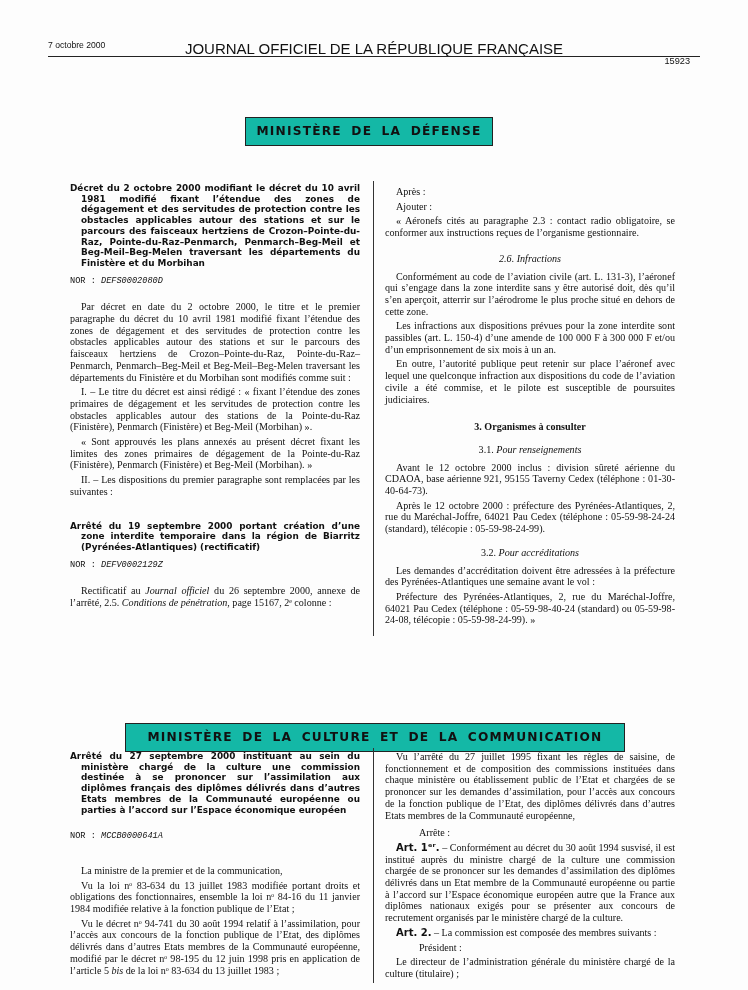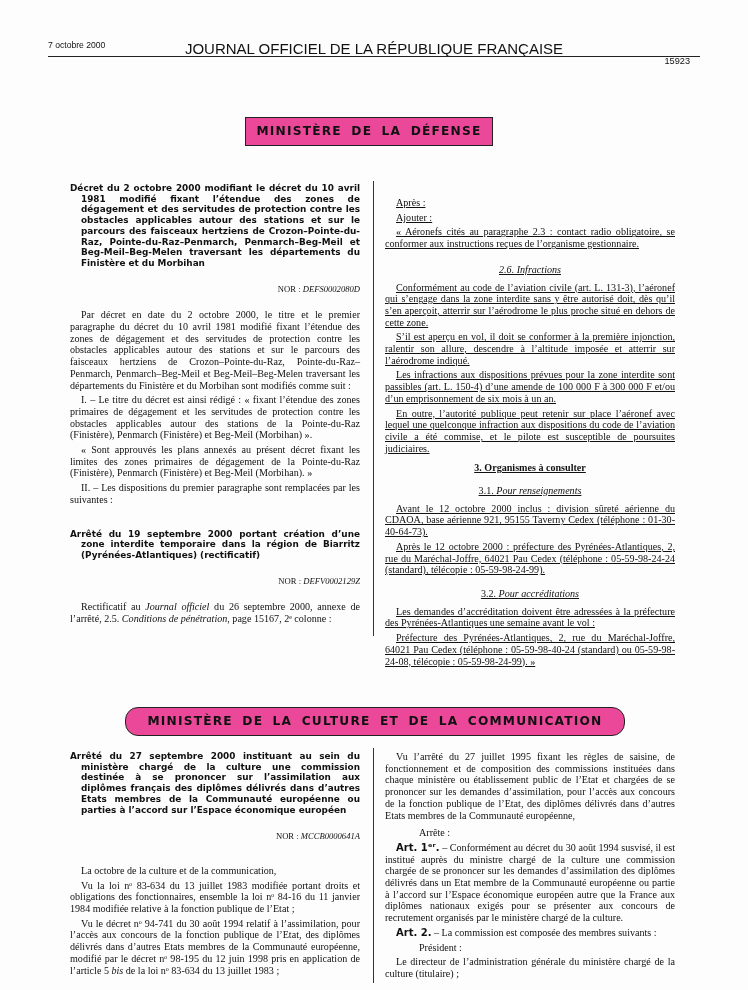--- a/index.html
+++ b/index.html
@@ -3,35 +3,35 @@
 <meta charset="utf-8">
 <style>
   html, body { margin: 0; padding: 0; background: #fdfdfd; }
   body { width: 748px; height: 990px; position: relative; overflow: hidden; color: #111; font-family: "Liberation Serif", serif; }
   .running-head { position: absolute; top: 40px; left: 48px; width: 652px; height: 14px; font-family: "Liberation Sans", sans-serif; font-size: 8.6px; }
   .running-head .date { position: absolute; left: 0; top: 0; }
   .running-head .journal { position: absolute; left: 0; right: 0; top: 0; text-align: center; font-size: 15px; }
   .running-head .page { position: absolute; right: 10px; top: 0; font-size: 9.2px; margin-top: 16px; }
   .head-rule { position: absolute; top: 56px; left: 48px; width: 652px; border-top: 1px solid #222; }
 
-  .banner { position: absolute; border: 1.3px solid #222; font-family: "DejaVu Sans", sans-serif; font-weight: bold; text-align: center; letter-spacing: 1.2px; word-spacing: 4px; background: #ec4899; }
+  .banner { position: absolute; border: 1.3px solid #222; font-family: "DejaVu Sans", sans-serif; font-weight: bold; text-align: center; letter-spacing: 1.2px; word-spacing: 4px; background: #14b8a6; }
   .banner.defense { top: 117px; left: 245px; width: 246px; height: 27px; line-height: 27px; font-size: 12.2px; }
-  .banner.culture { top: 707px; left: 125px; width: 498px; height: 27px; line-height: 27px; font-size: 12.2px; border-radius: 13px; }
+  .banner.culture { top: 723px; left: 125px; width: 498px; height: 27px; line-height: 27px; font-size: 12.2px; }
 
   .col { position: absolute; font-size: 10.1px; line-height: 11.7px; text-align: justify; hyphens: auto; }
   .col.left1 { top: 183px; left: 70px; width: 290px; }
-  .col.right1 { top: 197px; left: 385px; width: 290px; text-decoration: underline; }
+  .col.right1 { top: 186px; left: 385px; width: 290px; }
   .col.left2 { top: 751px; left: 70px; width: 290px; }
   .col.right2 { top: 751px; left: 385px; width: 290px; }
   .vrule { position: absolute; border-left: 1px solid #333; }
   .vrule.r1 { top: 181px; left: 373px; height: 455px; }
   .vrule.r2 { top: 748px; left: 373px; height: 235px; }
 
   .act-title { font-family: "DejaVu Sans", sans-serif; font-weight: bold; font-size: 8.9px; line-height: 10.7px; text-align: justify; padding-left: 11px; text-indent: -11px; margin: 0; }
-  .nor { text-align: right; font-family: Liberation Serif, serif; font-size: 8.6px; margin: 15px 0 14px 0; }
+  .nor { text-align: left; font-family: Liberation Mono, monospace; font-size: 8.6px; margin: 7px 0 14px 0; }
   .nor .code { font-style: italic; }
   p { margin: 0 0 3px 0; text-indent: 11px; }
   p.indent3 { text-indent: 0; padding-left: 34px; }
   .subhead { text-align: center; margin: 11px 0 6px 0; text-indent: 0; }
   .subhead.bold { font-weight: bold; }
   .subhead .it { font-style: italic; }
   .art { font-family: "DejaVu Sans", sans-serif; font-weight: bold; font-size: 10px; }
   .it { font-style: italic; }
   .spacer-big { height: 16px; }
 </style>
@@ -69,43 +69,42 @@
 
 <div class="vrule r1"></div>
 
 <div class="col right1">
   <p>Après :</p>
   <p>Ajouter :</p>
   <p>« Aéronefs cités au paragraphe 2.3 : contact radio obligatoire, se conformer aux instructions reçues de l’organisme gestionnaire.</p>
 
   <div class="subhead" style="margin-top:14px"><span class="it">2.6. Infractions</span></div>
   <p>Conformément au code de l’aviation civile (art. L. 131-3), l’aéronef qui s’engage dans la zone interdite sans y être autorisé doit, dès qu’il s’en aperçoit, atterrir sur l’aérodrome le plus proche situé en dehors de cette zone.</p>
-  <p>S’il est aperçu en vol, il doit se conformer à la première injonction, ralentir son allure, descendre à l’altitude imposée et atterrir sur l’aérodrome indiqué.</p>
   <p>Les infractions aux dispositions prévues pour la zone interdite sont passibles (art. L. 150-4) d’une amende de 100 000 F à 300 000 F et/ou d’un emprisonnement de six mois à un an.</p>
   <p>En outre, l’autorité publique peut retenir sur place l’aéronef avec lequel une quelconque infraction aux dispositions du code de l’aviation civile a été commise, et le pilote est susceptible de poursuites judiciaires.</p>
 
-  <div class="subhead bold" style="margin-top:8px">3. Organismes à consulter</div>
+  <div class="subhead bold" style="margin-top:16px">3. Organismes à consulter</div>
   <div class="subhead"><span>3.1. </span><span class="it">Pour renseignements</span></div>
   <p>Avant le 12 octobre 2000 inclus : division sûreté aérienne du CDAOA, base aérienne 921, 95155 Taverny Cedex (téléphone : 01-30-40-64-73).</p>
   <p>Après le 12 octobre 2000 : préfecture des Pyrénées-Atlantiques, 2, rue du Maréchal-Joffre, 64021 Pau Cedex (téléphone : 05-59-98-24-24 (standard), télécopie : 05-59-98-24-99).</p>
 
   <div class="subhead" style="margin-top:12px"><span>3.2. </span><span class="it">Pour accréditations</span></div>
   <p>Les demandes d’accréditation doivent être adressées à la préfecture des Pyrénées-Atlantiques une semaine avant le vol :</p>
   <p>Préfecture des Pyrénées-Atlantiques, 2, rue du Maréchal-Joffre, 64021 Pau Cedex (téléphone : 05-59-98-40-24 (standard) ou 05-59-98-24-08, télécopie : 05-59-98-24-99). »</p>
 </div>
 
 <div class="banner culture">MINISTÈRE DE LA CULTURE ET DE LA COMMUNICATION</div>
 
 <div class="col left2">
   <h2 class="act-title">Arrêté du 27 septembre 2000 instituant au sein du ministère chargé de la culture une commission destinée à se prononcer sur l’assimilation aux diplômes français des diplômes délivrés dans d’autres Etats membres de la Communauté européenne ou parties à l’accord sur l’Espace économique européen</h2>
   <div class="nor" style="margin-top:16px;margin-bottom:22px">
     <span>NOR :</span>
     <span class="code">MCCB0000641A</span>
   </div>
-  <p>La octobre de la culture et de la communication,</p>
+  <p>La ministre de la premier et de la communication,</p>
   <p>Vu la loi nᵒ 83-634 du 13 juillet 1983 modifiée portant droits et obligations des fonctionnaires, ensemble la loi nᵒ 84-16 du 11 janvier 1984 modifiée relative à la fonction publique de l’Etat ;</p>
   <p><span>Vu le décret nᵒ 94-741 du 30 août 1994 relatif à l’assimilation, pour l’accès aux concours de la fonction publique de l’Etat, des diplômes délivrés dans d’autres Etats membres de la Communauté européenne, modifié par le décret nᵒ 98-195 du 12 juin 1998 pris en application de l’article 5 </span><span class="it">bis</span><span> de la loi nᵒ 83-634 du 13 juillet 1983 ;</span></p>
 </div>
 
 <div class="vrule r2"></div>
 
 <div class="col right2">
   <p>Vu l’arrêté du 27 juillet 1995 fixant les règles de saisine, de fonctionnement et de composition des commissions instituées dans chaque ministère ou établissement public de l’Etat et chargées de se prononcer sur les demandes d’assimilation, pour l’accès aux concours de la fonction publique de l’Etat, des diplômes délivrés dans d’autres Etats membres de la Communauté européenne,</p>
   <p class="indent3" style="margin-top:6px">Arrête :</p>
   <p><span class="art">Art. 1ᵉʳ.</span><span> – Conformément au décret du 30 août 1994 susvisé, il est institué auprès du ministre chargé de la culture une commission chargée de se prononcer sur les demandes d’assimilation des diplômes délivrés dans un Etat membre de la Communauté européenne ou partie à l’accord sur l’Espace économique européen autre que la France aux diplômes nationaux exigés pour se présenter aux concours de recrutement organisés par le ministère chargé de la culture.</span></p>

